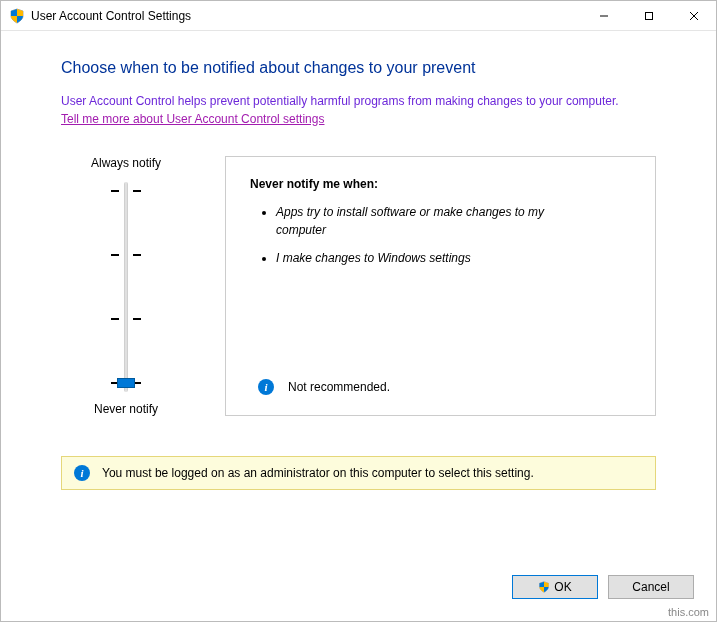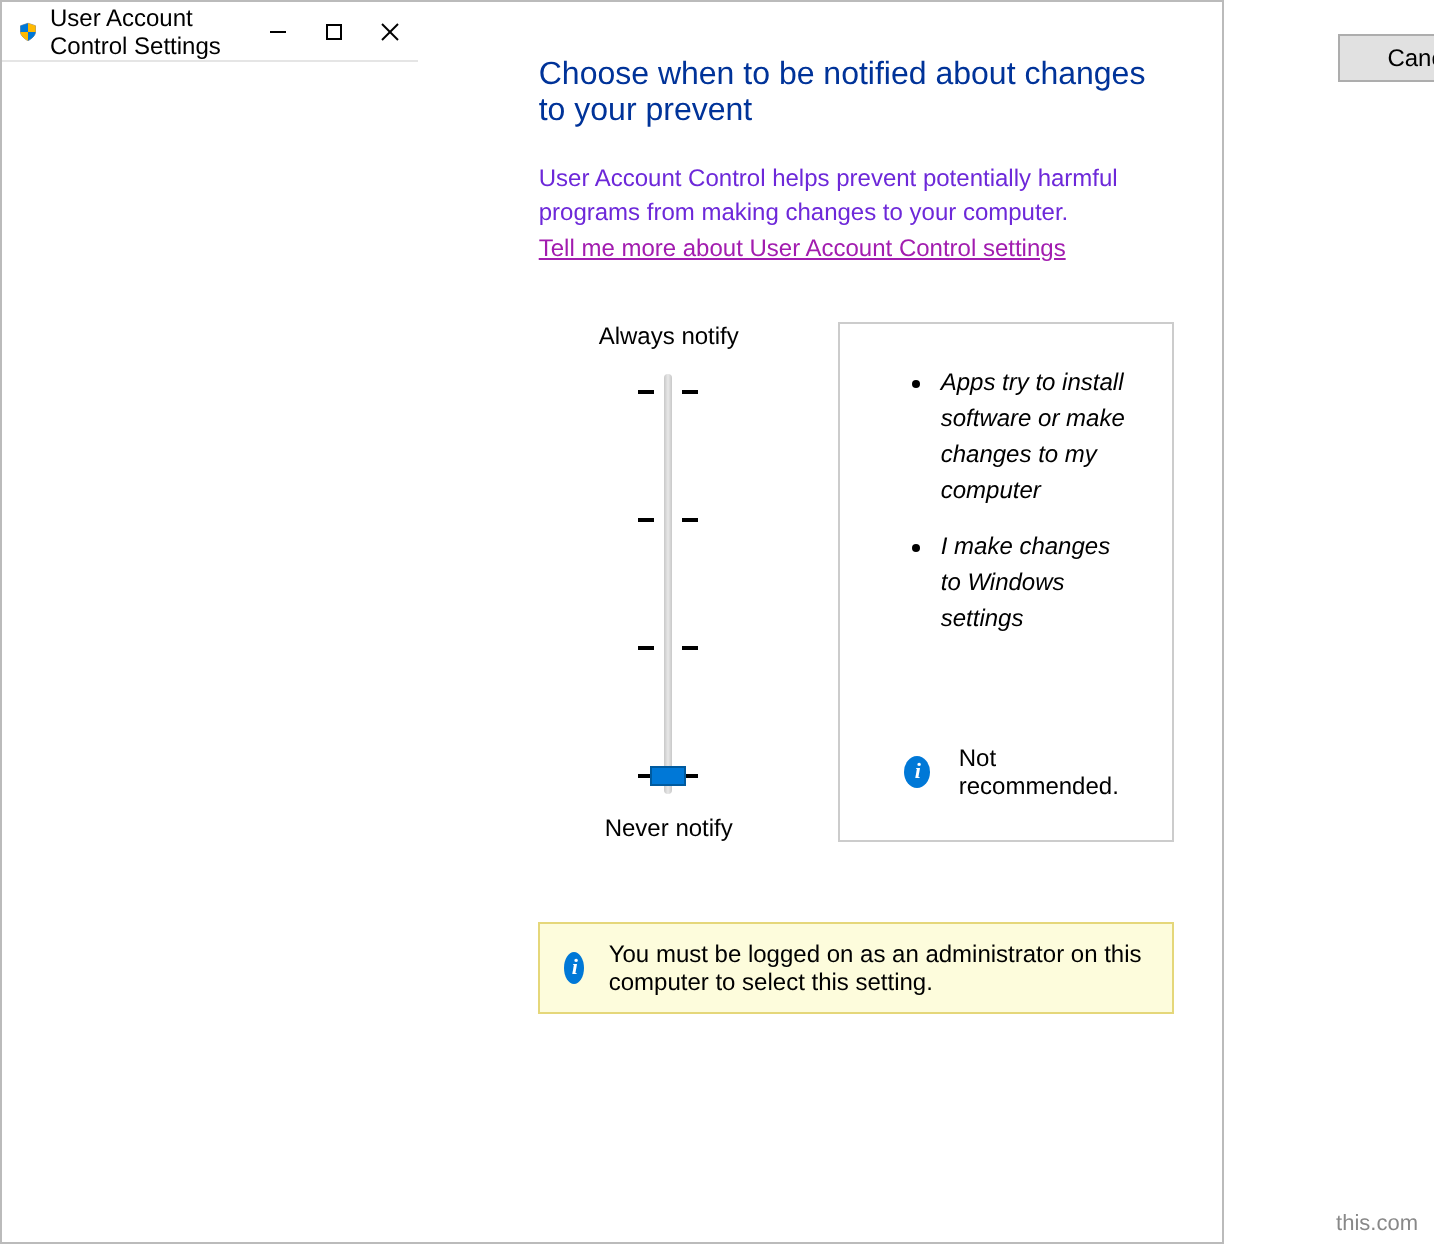--- a/index.html
+++ b/index.html
@@ -5,26 +5,26 @@
     * { box-sizing: border-box; margin: 0; padding: 0; }
     body {
       font-family: "Segoe UI", Tahoma, sans-serif;
       font-size: 12px;
       background: #fff;
       width: 717px;
       height: 622px;
       overflow: hidden;
     }
     .window {
-      width: 612px;
+      width: 717px;
       height: 622px;
       border: 1px solid #bbb;
       background: #fff;
       display: flex;
-      flex-direction: row;
+      flex-direction: column;
     }
     .titlebar {
       height: 30px;
       display: flex;
       align-items: center;
       border-bottom: 1px solid #e5e5e5;
       background: #fff;
     }
     .titlebar-icon {
       width: 16px; height: 16px;
@@ -62,21 +62,21 @@
     .help-link {
       color: #a21caf;
       text-decoration: underline;
       font-size: 12px;
       display: inline-block;
       margin-top: 2px;
     }
     .slider-area {
       margin-top: 30px;
       display: flex;
-      gap: 20px;
+      gap: 34px;
     }
     .slider-column {
       width: 130px;
       display: flex;
       flex-direction: column;
       align-items: center;
     }
     .slider-label-top, .slider-label-bottom {
       font-size: 12px;
       color: #000;
@@ -240,38 +240,49 @@
           <div class="slider-tick left t2"></div>
           <div class="slider-tick right t2"></div>
           <div class="slider-tick left t3"></div>
           <div class="slider-tick right t3"></div>
           <div class="slider-thumb"></div>
         </div>
         <div class="slider-label-bottom">Never notify</div>
       </div>
 
       <div class="info-box">
+        <div class="info-title">Never notify me when:</div>
         <ul class="info-list">
           <li>Apps try to install software or make changes to my computer</li>
           <li>I make changes to Windows settings</li>
         </ul>
         <div class="info-spacer"></div>
         <div class="info-recommend">
           <span class="info-icon">i</span>
           <span>Not recommended.</span>
         </div>
       </div>
     </div>
 
     <div class="admin-banner">
       <span class="admin-icon">i</span>
       <span>You must be logged on as an administrator on this computer to select this setting.</span>
     </div>
   </div>
 
   <div class="button-row">
+    <button class="btn btn-primary">
+      <svg width="12" height="12" viewBox="0 0 16 16">
+        <path d="M8 1 L14 3 V8 C14 12 8 15 8 15 C8 15 2 12 2 8 V3 Z" fill="#fff" stroke="#555" stroke-width="0.5"></path>
+        <path d="M8 1 L14 3 V8 L8 8 Z" fill="#ffb900"></path>
+        <path d="M8 1 L2 3 V8 L8 8 Z" fill="#0078d7"></path>
+        <path d="M8 8 L14 8 C14 12 8 15 8 15 Z" fill="#0078d7"></path>
+        <path d="M8 8 L2 8 C2 12 8 15 8 15 Z" fill="#ffb900"></path>
+      </svg>
+      <span>OK</span>
+    </button>
     <button class="btn">
       <span>Cancel</span>
     </button>
   </div>
 </div>
 
 <div class="watermark">this.com</div>
 
 </body></html>

